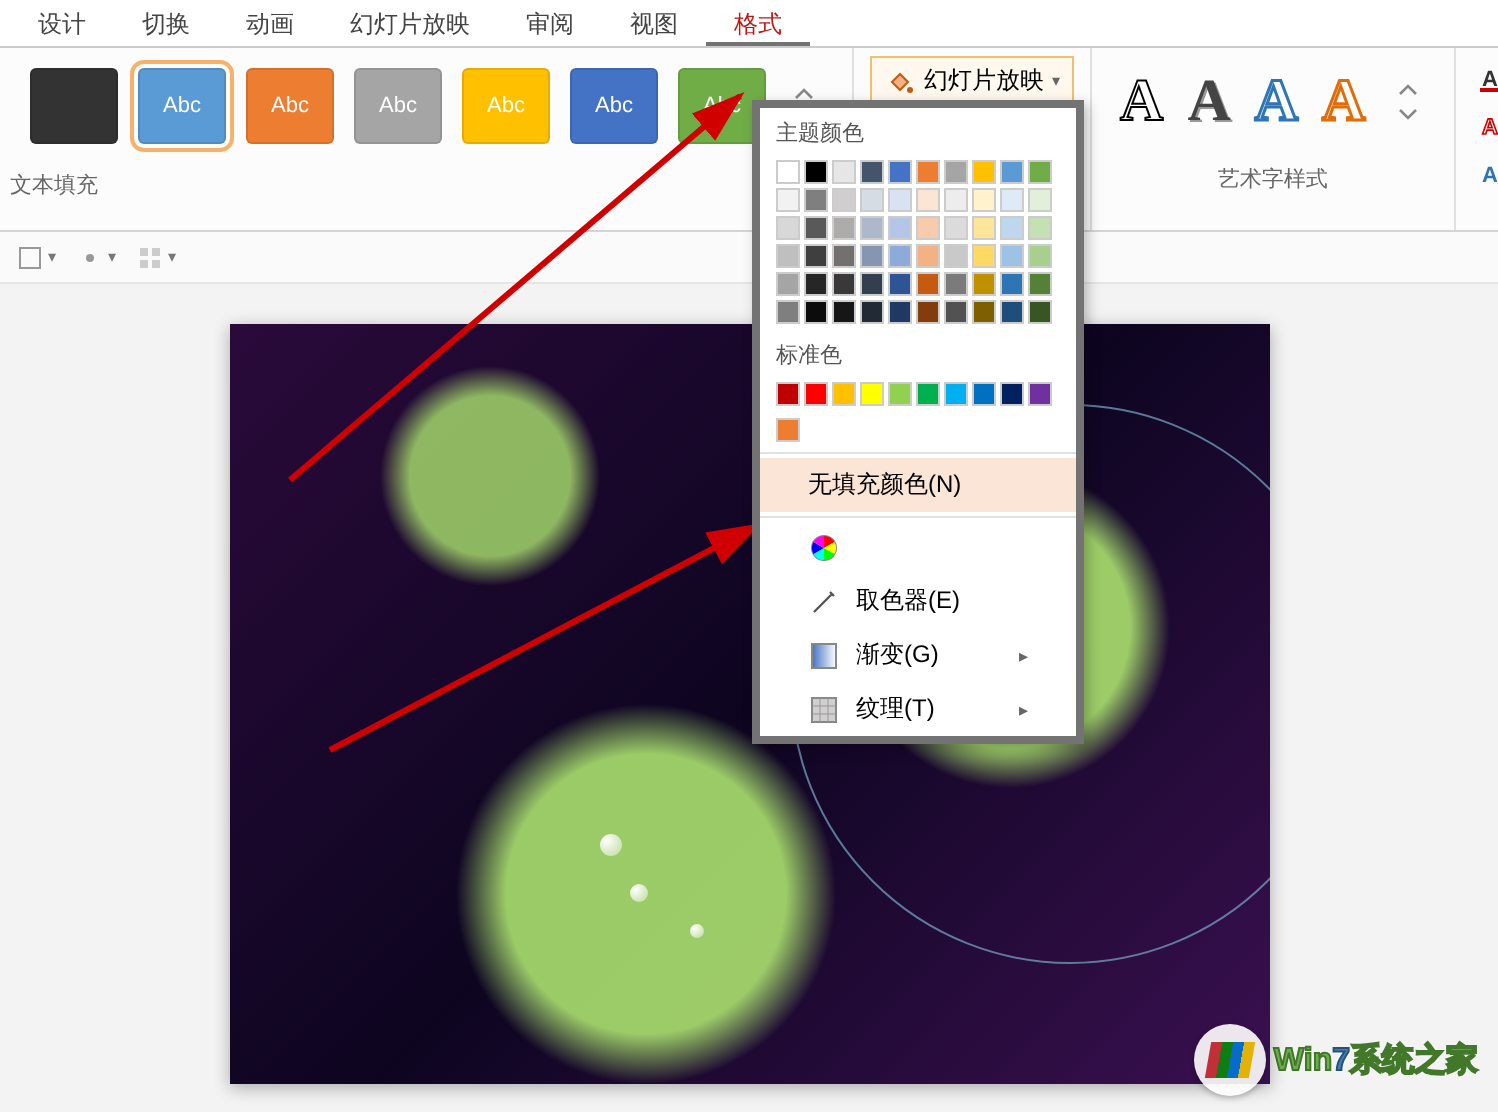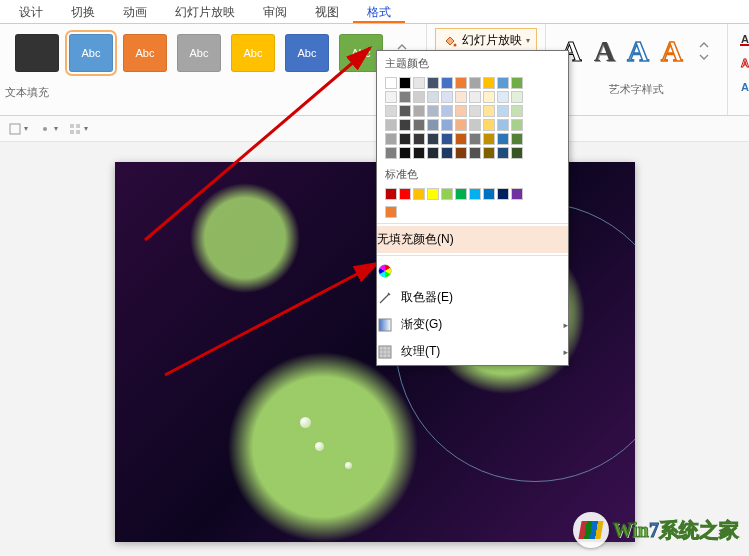--- a/index.html
+++ b/index.html
@@ -1,20 +1,20 @@
 <!DOCTYPE html>
 <html><head>
 <meta charset="utf-8">
 <style>
   * { box-sizing: border-box; margin: 0; padding: 0; }
   body { font-family: "Microsoft YaHei", sans-serif; font-size: 12px; background: #fff; width: 749px; height: 556px; overflow: hidden; position: relative; }
   
   .tabs { display: flex; height: 24px; background: #fff; padding-left: 5px; border-bottom: 1px solid #ccc; }
   .tab { padding: 4px 14px; cursor: pointer; font-size: 12px; color: #444; }
-  .tab.active { color: #1d4ed8; border-bottom: 2px solid #f97316; background: #fff; }
+  .tab.active { color: #b91c1c; border-bottom: 2px solid #737373; background: #fff; }
   
   .ribbon { display: flex; background: #fcfcfc; height: 92px; border-bottom: 1px solid #d4d4d4; }
   
   .shape-styles { display: flex; flex-direction: column; align-items: flex-start; padding: 5px; }
   .swatch-row { display: flex; gap: 10px; padding: 5px 10px; }
   .swatch { width: 44px; height: 38px; border-radius: 3px; display: flex; align-items: center; justify-content: center; color: #fff; font-size: 11px; cursor: pointer; border: 1px solid rgba(0,0,0,0.1); }
   .swatch.selected { outline: 2px solid #f6b26b; outline-offset: 2px; }
   .group-label { color: #666; font-size: 11px; margin-top: 8px; }
   
   .drop-arrow { display:flex; align-items:center; justify-content:center; width:18px; }
@@ -44,35 +44,35 @@
      radial-gradient(circle at 75% 40%, rgba(163,214,107,0.95) 0 60px, rgba(163,214,107,0) 80px),
      radial-gradient(circle at 40% 75%, rgba(163,214,107,0.95) 0 70px, rgba(163,214,107,0) 95px),
      radial-gradient(circle at 25% 20%, rgba(163,214,107,0.85) 0 40px, rgba(163,214,107,0) 55px),
      linear-gradient(135deg, #2a0a3a, #0d0520, #3a1050);
   }
   .dew { position:absolute; border-radius:50%; background:radial-gradient(circle at 30% 30%, #fff, rgba(255,255,255,0.3)); }
   .ring { position:absolute; border:1px solid rgba(120,170,200,0.7); border-radius:50%; width:280px; height:280px; right:-40px; top:40px; }
   
   .arrow-red { position:absolute; pointer-events:none; }
   
-  .dropdown { position:absolute; left:376px; top:50px; width:193px; background:#fff; border:1px solid #737373; box-shadow:2px 2px 6px rgba(0,0,0,0.25); z-index:100; }
+  .dropdown { position:absolute; left:376px; top:50px; width:166px; background:#fff; border:4px solid #737373; box-shadow:2px 2px 6px rgba(0,0,0,0.25); z-index:100; }
   .dd-section-label { padding:5px 8px 3px; color:#555; font-size:11px; }
   .dd-hr { border:none; border-top:1px solid #e0e0e0; margin:2px 0; }
   .color-grid { display:grid; grid-template-columns:repeat(10, 12px); gap:2px; padding:3px 8px; }
   .color-cell { width:12px; height:12px; border:1px solid #ccc; cursor:pointer; }
   .recent-row { display:flex; gap:2px; padding:3px 8px; }
-  .dd-item { display:flex; align-items:center; gap:8px; padding:5px 0; cursor:pointer; }
+  .dd-item { display:flex; align-items:center; gap:8px; padding:5px 24px; cursor:pointer; }
   .dd-item.hover { background:#fbe5d6; }
   .dd-item .caret { margin-left:auto; font-size:9px; color:#666; }
   .dd-icon { width:16px; height:16px; display:inline-flex; align-items:center; justify-content:center; }
   
   .watermark { position:absolute; right:10px; bottom:8px; display:flex; align-items:center; gap:4px; opacity:0.9; pointer-events:none; }
   .wm-logo { width:36px; height:36px; border-radius:50%; background:#fff; display:flex; align-items:center; justify-content:center; box-shadow:0 1px 3px rgba(0,0,0,0.3); overflow:hidden; }
   .wm-flag { width:22px; height:18px; background:linear-gradient(90deg,#d13438 0 25%,#0b8a0b 25% 50%,#0078d7 50% 75%,#f5c400 75% 100%); transform:skewX(-10deg); }
-  .wm-text { font-weight:bold; font-size:20px; color:#5fa73a; -webkit-text-stroke:1px #2f6b14; text-shadow:1px 1px 0 #fff;font-family:Liberation Serif, serif; }
+  .wm-text { font-weight:bold; font-size:16px; color:#5fa73a; -webkit-text-stroke:1px #2f6b14; text-shadow:1px 1px 0 #fff; }
   .wm-text .n7 { color:#2e75b6; -webkit-text-stroke:1px #12406e; }
 </style>
 </head>
 <body>
 
 <div class="tabs">
   <div class="tab">设计</div>
   <div class="tab">切换</div>
   <div class="tab">动画</div>
   <div class="tab">幻灯片放映</div>

